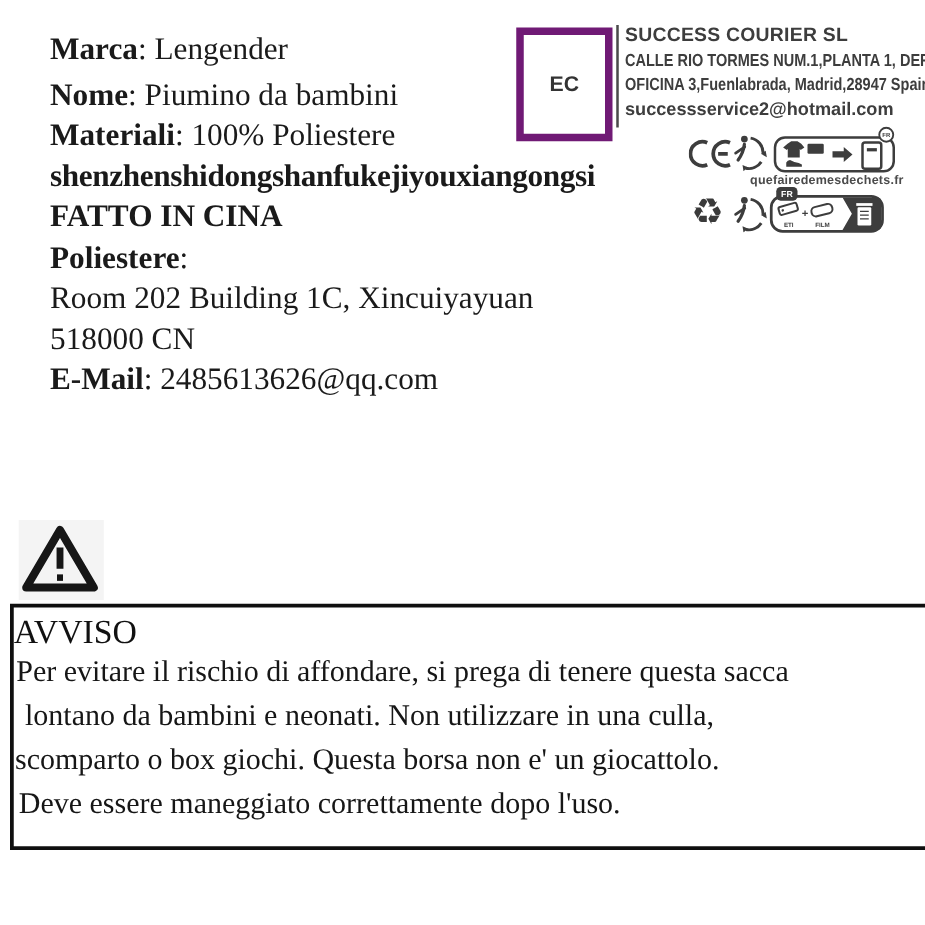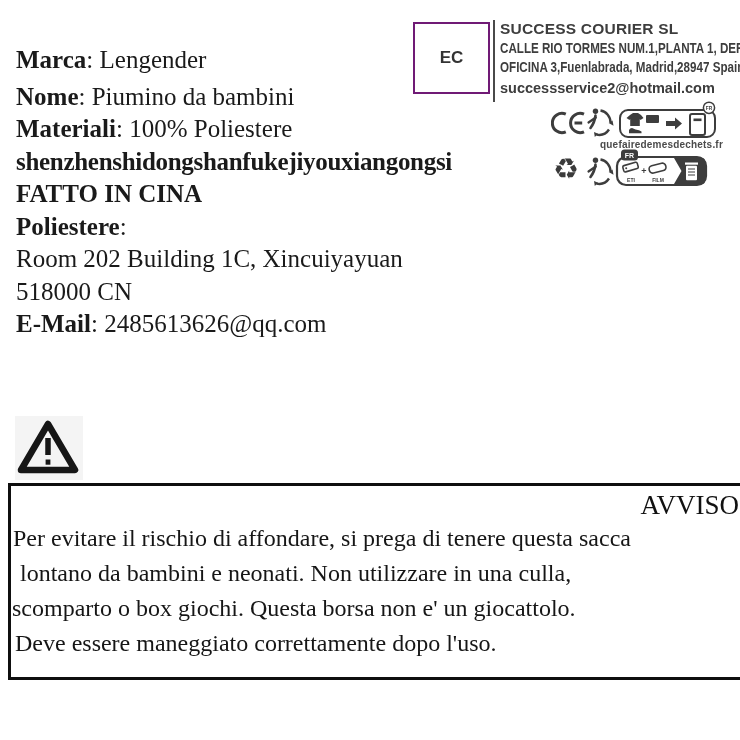--- a/index.html
+++ b/index.html
@@ -1,27 +1,27 @@
 <!DOCTYPE html>
 <html><head>
 <meta charset="utf-8">
 <style>
   html,body{margin:0;padding:0;background:#fff;}
   #page{position:relative;width:740px;height:740px;background:#ffffff;overflow:hidden;
         font-family:"Liberation Serif","DejaVu Serif",serif;color:#1a1a1a;}
 
   
-  .info{position:absolute;left:16px;top:24px;margin-top:20px;}
+  .info{position:absolute;left:40px;top:24px;}
   .info-line{font-size:25px;line-height:32.5px;white-space:pre;}
   .info-line.first{margin-bottom:4px;}
   .info-line .lbl{font-weight:700;}
   .info-line.tight{letter-spacing:-0.3px;}
 
   
-  .ecrep{position:absolute;left:413px;top:22px;width:77px;height:72px;border:2px solid #701a75;
+  .ecrep{position:absolute;left:413px;top:22px;width:77px;height:91px;border:6px solid #701a75;
          display:flex;box-sizing:border-box;}
   .ecrep .cell{flex:1;display:flex;align-items:center;justify-content:center;
                font-family:"Liberation Sans",sans-serif;font-weight:700;font-size:17px;color:#333;}
   .ecrep .cell.rep{border-left:2px solid #333;}
   .vline{position:absolute;left:493px;top:20px;width:2px;height:82px;background:#4a4a4a;}
 
   
   .courier{position:absolute;left:500px;top:18px;font-family:"Liberation Sans",sans-serif;
            font-weight:700;color:#3d3d3d;}
   .c-name{font-size:15.5px;line-height:21px;letter-spacing:0.2px;white-space:nowrap;}
@@ -34,21 +34,21 @@
            font-size:10px;font-weight:600;color:#4b4b4b;letter-spacing:0.2px;white-space:nowrap;}
   .mobius{position:absolute;left:553px;top:155px;font-family:"DejaVu Sans",sans-serif;
           font-size:29px;line-height:29px;color:#3a3a3a;}
 
   
   .warn-bg{position:absolute;left:15px;top:416px;width:68px;height:64px;background:#f4f4f4;}
 
   
   .avviso{position:absolute;left:8px;top:483px;width:745px;height:188px;
           border:3.5px solid #0f0f0f;padding-top:3px;box-sizing:content-box;}
-  .av-title{text-align:right;font-size:27px;line-height:32px;color:#111;width:728px;}
+  .av-title{text-align:left;font-size:27px;line-height:32px;color:#111;width:728px;}
   .av-line{font-size:24px;line-height:35px;color:#161616;white-space:pre;}
   .av-line.i0{padding-left:2px;}
   .av-line.i1{padding-left:9px;}
   .av-line.i2{padding-left:1px;}
   .av-line.i3{padding-left:4px;}
 
   svg{display:block;}
 </style>
 </head>
 <body>

